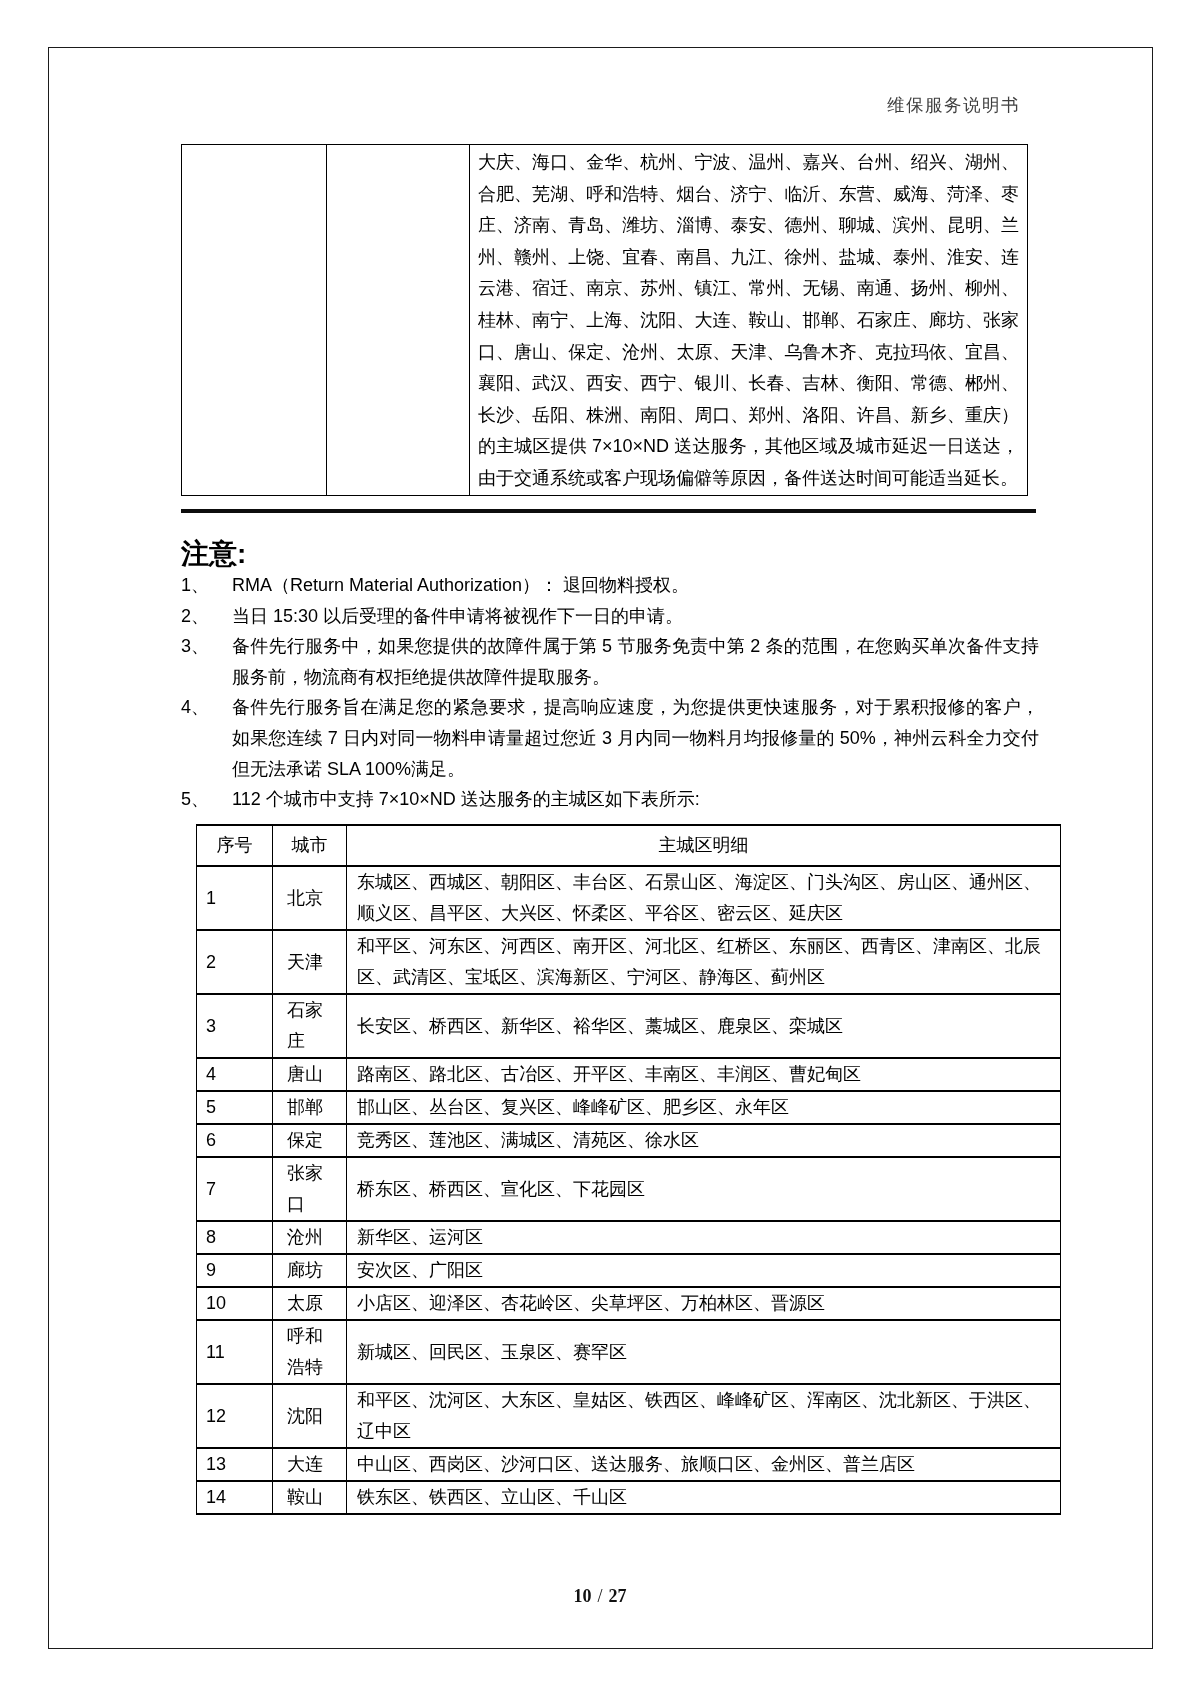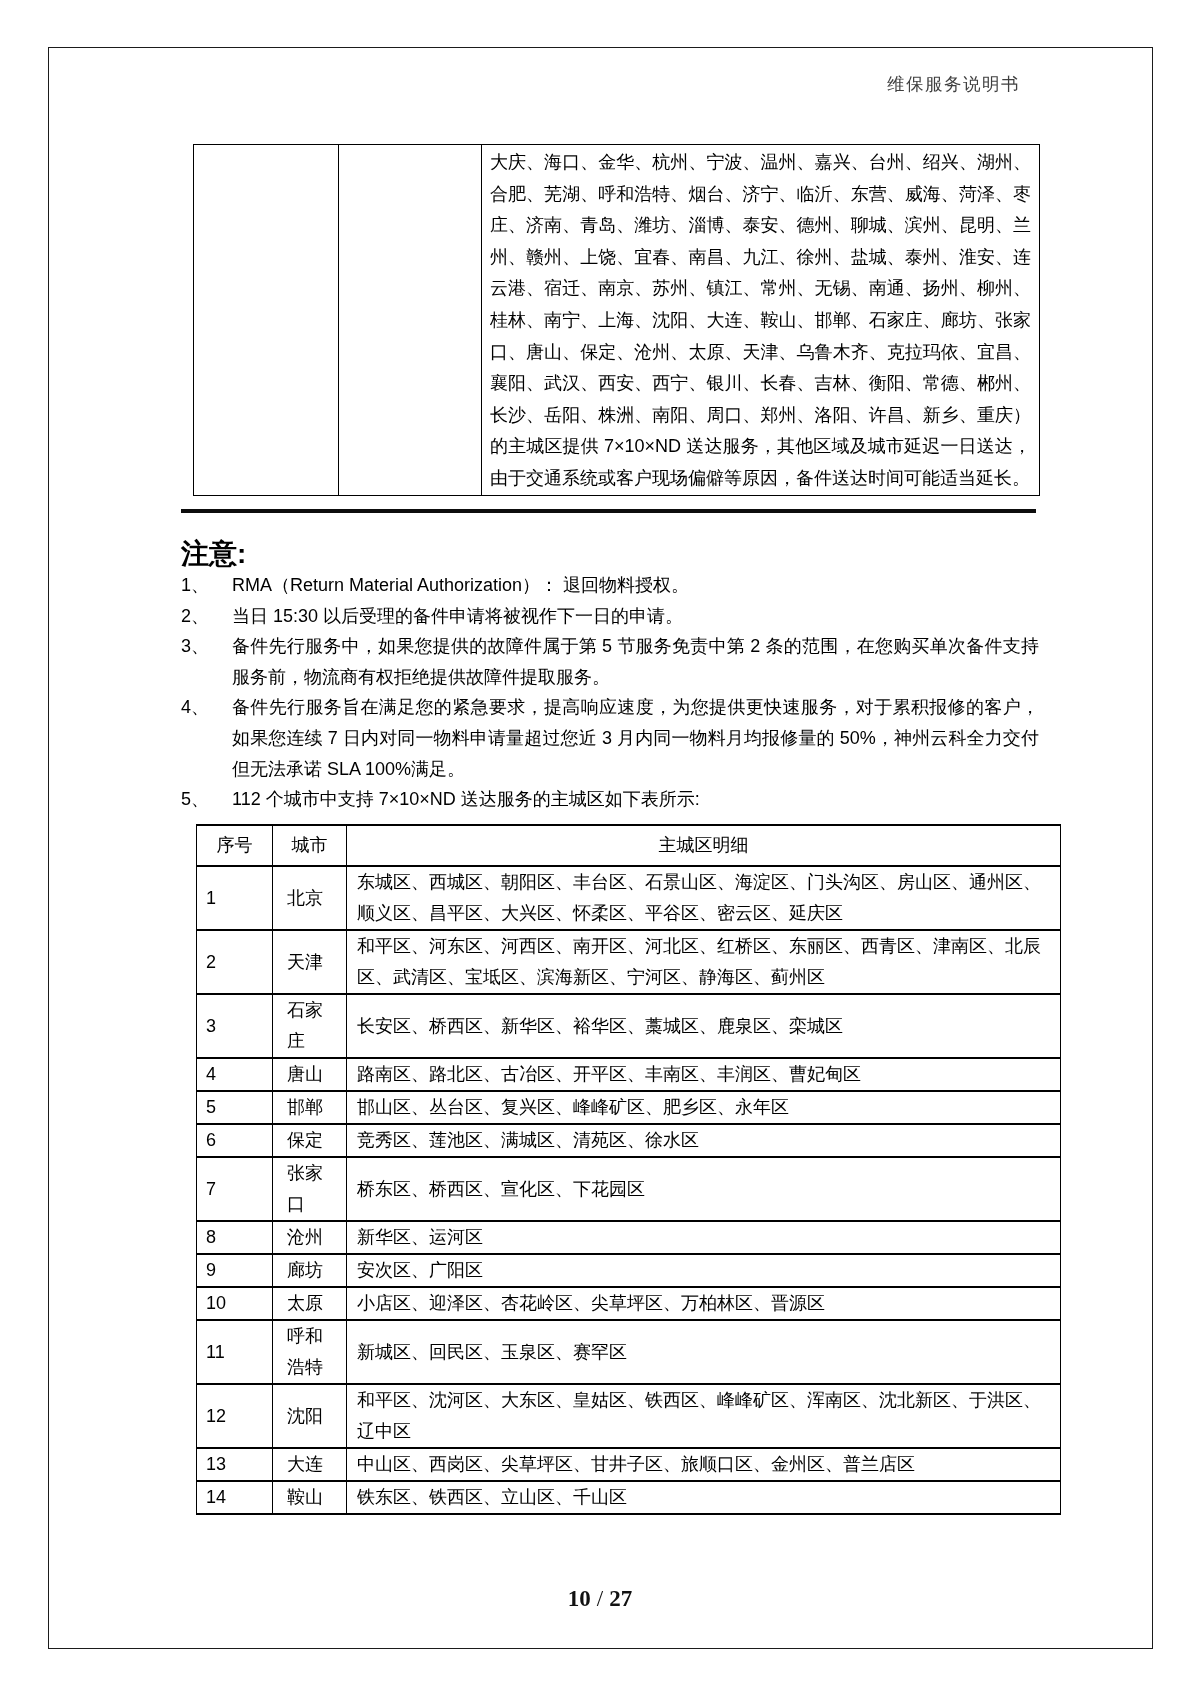--- a/index.html
+++ b/index.html
@@ -9,27 +9,27 @@
     background:#ffffff;
     font-family:"Liberation Sans","DejaVu Sans",sans-serif;
     color:#000;
     overflow:hidden;
   }
   .page-border{
     position:absolute;left:48px;top:47px;width:1103px;height:1600px;
     border:1.5px solid #1b1b1b;
   }
   .header-title{
-    position:absolute;top:72px;right:180px;
+    position:absolute;top:93px;right:180px;
     font-family:"Liberation Serif","DejaVu Serif",serif;
     font-size:17.5px;color:#3f3f3f;letter-spacing:1.5px;
   }
   
   .top-table{
-    position:absolute;left:193px;top:144px;
+    position:absolute;left:181px;top:144px;
     border-collapse:collapse;table-layout:fixed;
   }
   .top-table td{
     border:1.5px solid #000;
     vertical-align:top;
   }
   .top-table .tcol1{width:142px;}
   .top-table .tcol2{width:140px;}
   .top-table .tcol3{
     width:541px;
@@ -71,21 +71,21 @@
   .city-table th.col-no{text-align:center;padding:4px;}
   .city-table .col-city{width:47px;text-align:left;padding:0 12px 0 14px;}
   .city-table th.col-city{text-align:center;padding:0;margin-left:39px;}
   .city-table .col-districts{width:693px;text-align:left;padding:0 10px;}
   .city-table th.col-districts{text-align:center;padding:0;}
   
   .footer{
     position:absolute;left:0;top:1586px;width:1200px;
     text-align:center;
     font-family:"Liberation Serif","DejaVu Serif",serif;
-    font-size:23px;color:#111;
+    font-size:18px;color:#111;
   }
   .footer .pg{font-weight:bold;}
   .footer .sep{font-weight:normal;padding:0 6px;}
 </style>
 </head>
 <body>
 
 <div class="page">
   <div class="page-border"></div>
 
@@ -178,21 +178,21 @@
           <td class="col-districts">新城区、回民区、玉泉区、赛罕区</td>
         </tr>
         <tr>
           <td class="col-no">12</td>
           <td class="col-city">沈阳</td>
           <td class="col-districts">和平区、沈河区、大东区、皇姑区、铁西区、峰峰矿区、浑南区、沈北新区、于洪区、辽中区</td>
         </tr>
         <tr>
           <td class="col-no">13</td>
           <td class="col-city">大连</td>
-          <td class="col-districts">中山区、西岗区、尖草坪区、甘井子区、旅顺口区、金州区、普兰店区</td>
+          <td class="col-districts">中山区、西岗区、沙河口区、送达服务、旅顺口区、金州区、普兰店区</td>
         </tr>
         <tr>
           <td class="col-no">14</td>
           <td class="col-city">鞍山</td>
           <td class="col-districts">铁东区、铁西区、立山区、千山区</td>
         </tr>
       </tbody>
   </table>
 
   <div class="footer">

